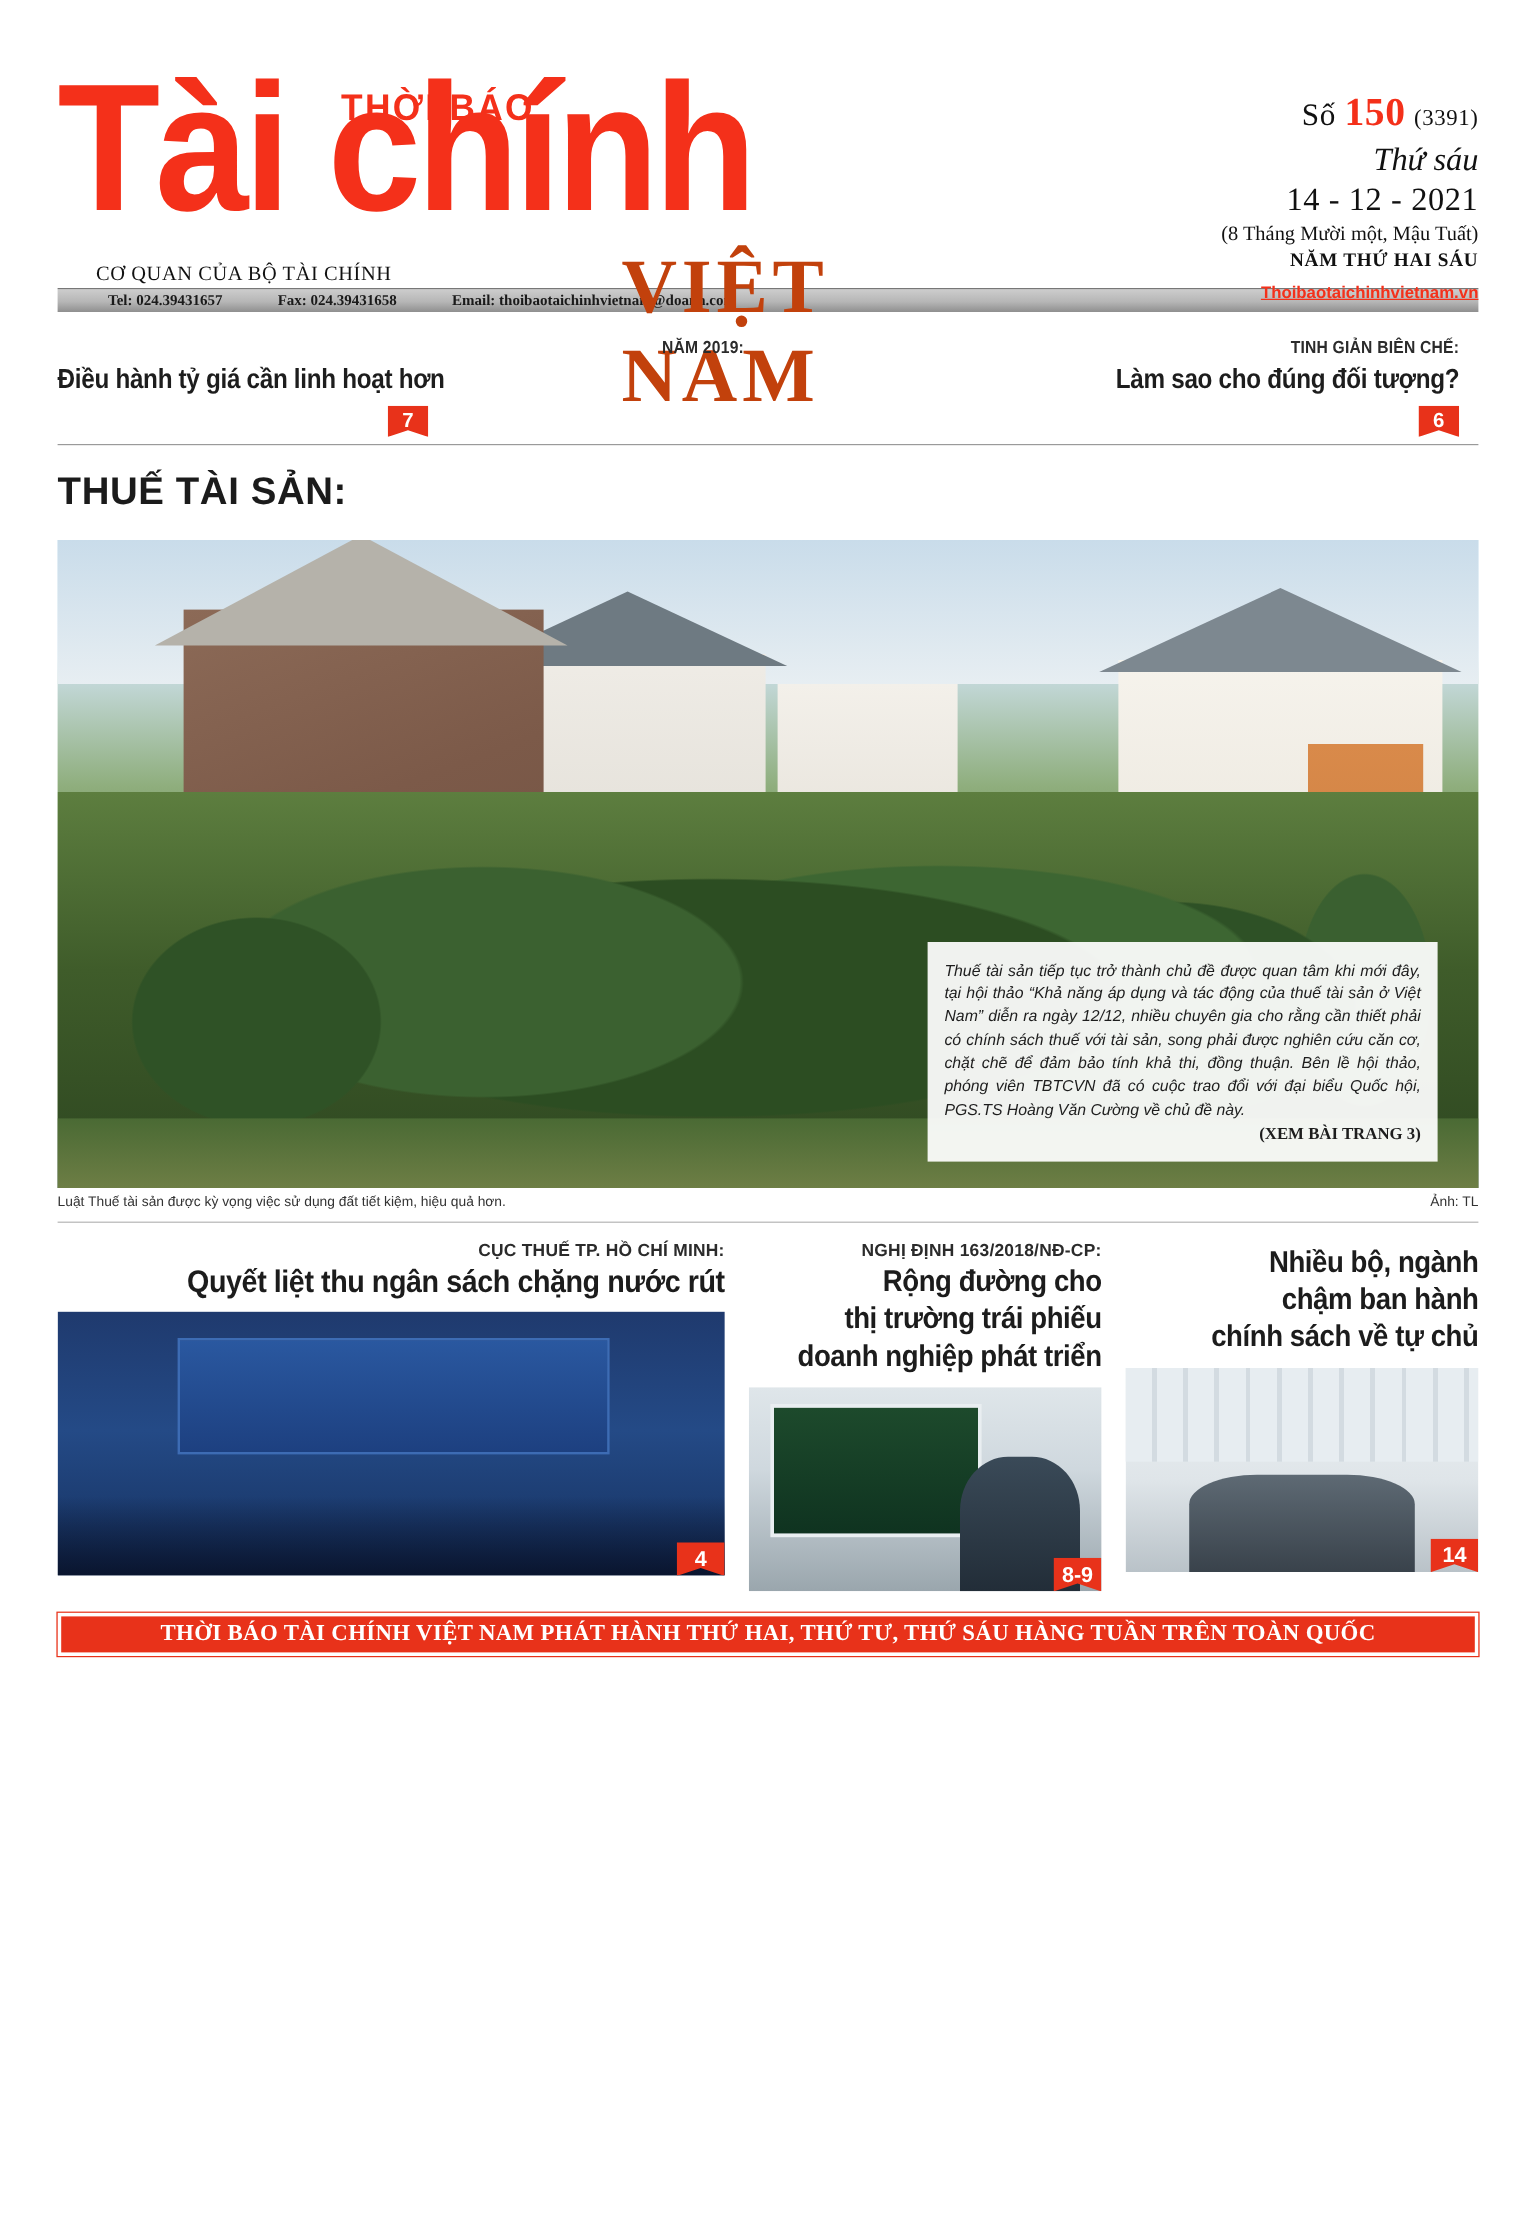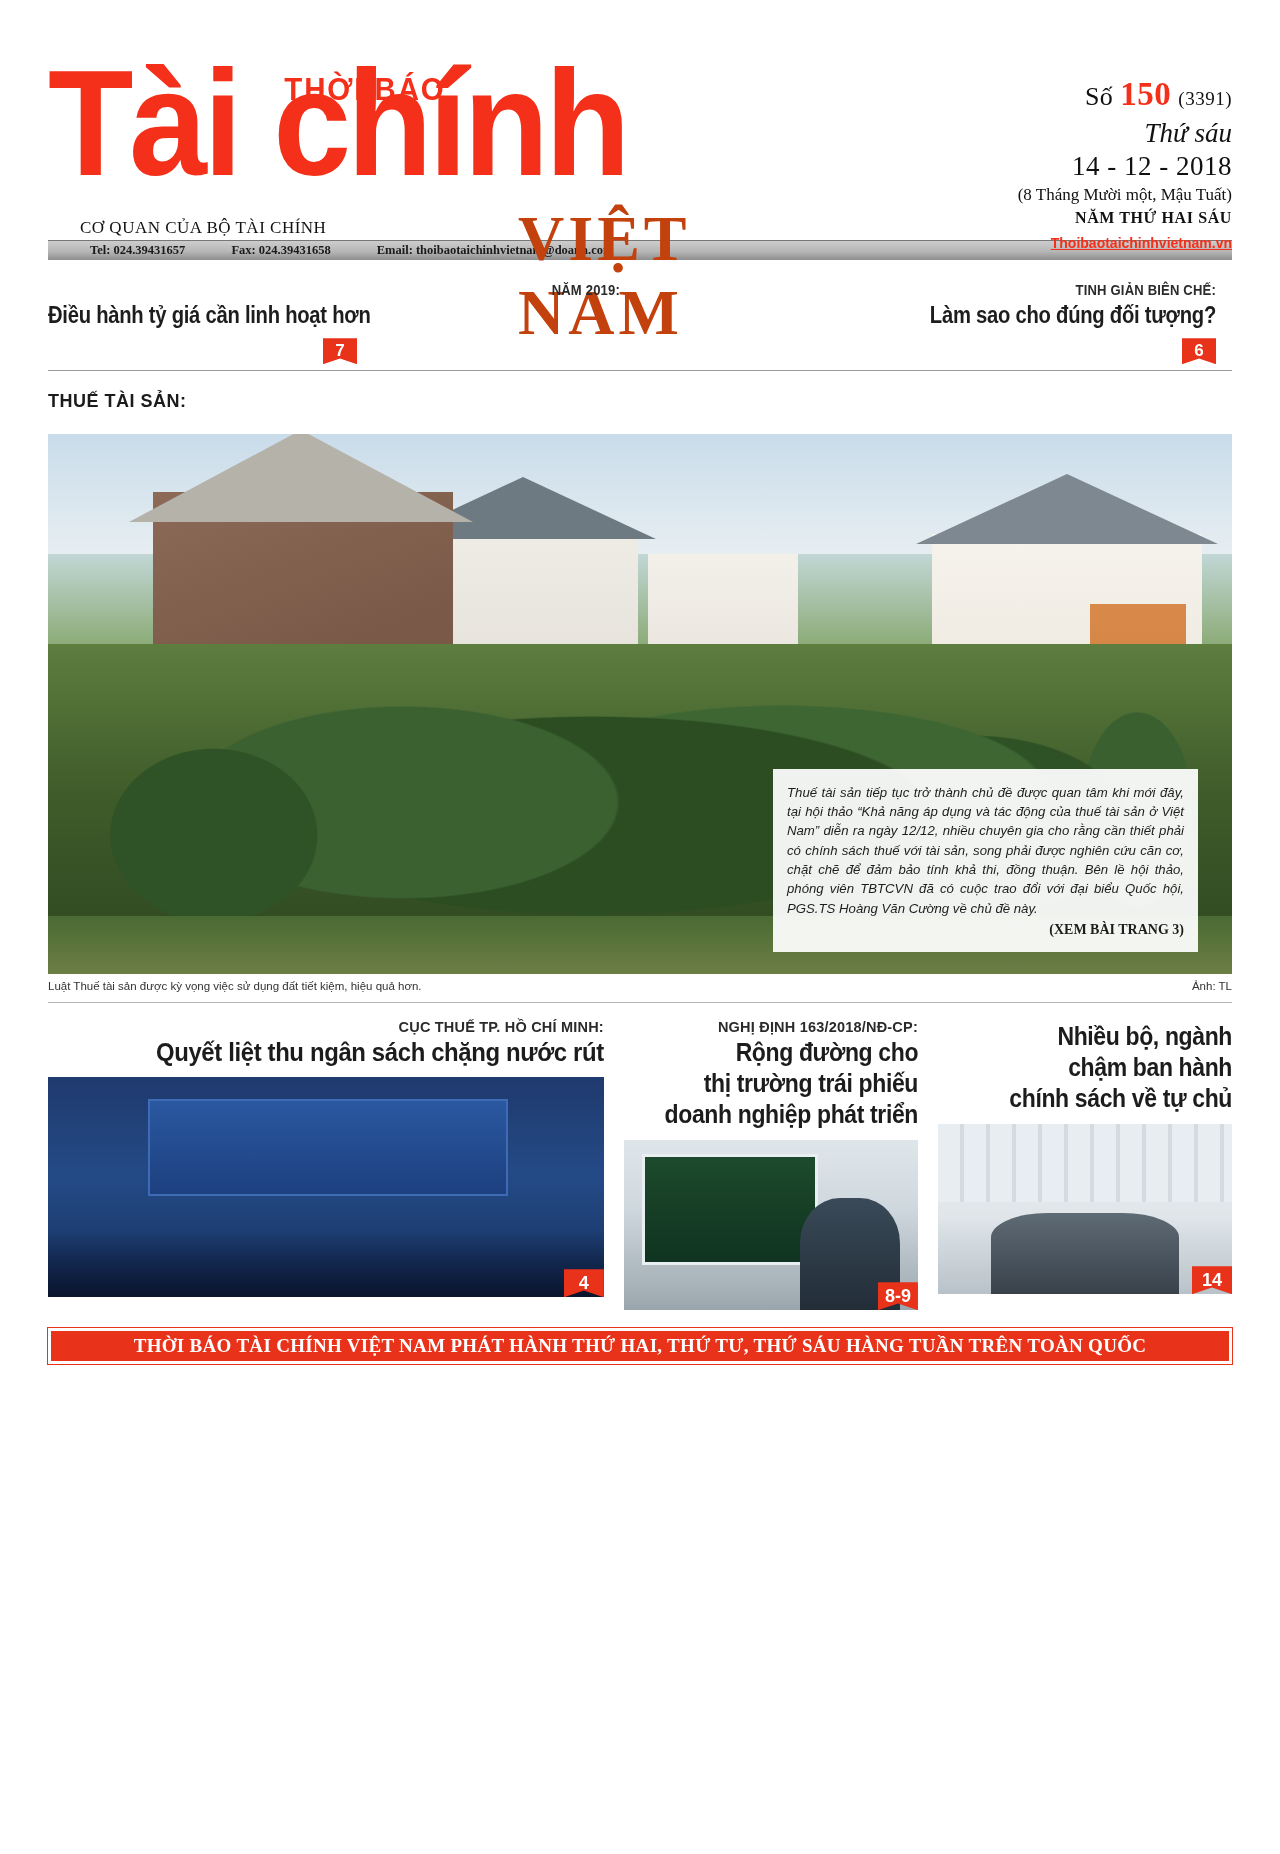--- a/index.html
+++ b/index.html
@@ -112,21 +112,21 @@
   .t-1 .pagebadge { left: 50%; transform: translateX(-50%); }
   .t-2 .pagebadge { left: 50%; transform: translateX(-50%); }
   .t-3 .pagebadge { right: 0; }
 
   .rule-thin { margin: 6px 48px 0 48px; border-top: 1px solid #9a9a9a; }
 
   
   .lead { margin: 20px 48px 0 48px; }
   .lead-kicker {
     font-family: "Liberation Sans", sans-serif;
-    font-weight: bold; font-size: 18px; color: #1b1b1b;
+    font-weight: bold; font-size: 32px; color: #1b1b1b;
     letter-spacing: 0.5px;
   }
   .lead-head {
     font-family: "Liberation Sans", sans-serif;
     font-weight: bold; font-size: 90px; line-height: 1.0;
     color: #2a2a2a; margin-top: 10px; letter-spacing: -2px;
   }
   .lead-head .l2 { display: block; }
 
   
@@ -292,21 +292,21 @@
       <div class="mh-agency">CƠ QUAN CỦA BỘ TÀI CHÍNH</div>
     </div>
 
     <div class="mh-right">
       <div class="mh-issue">
         <span>Số</span>
         <span class="num">150</span>
         <span class="paren">(3391)</span>
       </div>
       <div class="mh-day">Thứ sáu</div>
-      <div class="mh-date">14 - 12 - 2018</div>
+      <div class="mh-date">14 - 12 - 2021</div>
       <div class="mh-lunar">(8 Tháng Mười một, Mậu Tuất)</div>
       <div class="mh-year">NĂM THỨ HAI SÁU</div>
       <div class="mh-url">Thoibaotaichinhvietnam.vn</div>
     </div>
   </div>
 
   <div class="contact-bar">
     <span>Tel: 024.39431657</span>
     <span>Fax: 024.39431658</span>
     <span>Email: thoibaotaichinhvietnam@doanh.com</span>

